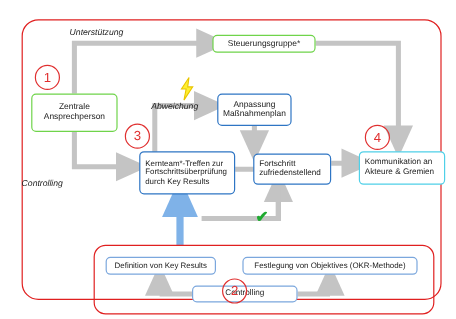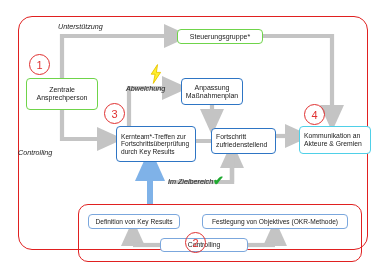--- a/index.html
+++ b/index.html
@@ -126,21 +126,20 @@
     <span>Festlegung von Objektives (OKR-Methode)</span>
   </div>
 
   <div class="node n-lblue" style="left:160px;top:238px;width:88px;height:14px;font-size:6.8px;">
     <span>Controlling</span>
   </div>
 
   <div class="elabel" style="left:58px;top:22px;">Unterstützung</div>
   <div class="elabel" style="left:126px;top:84px;">Abweichung</div>
   <div class="elabel" style="left:18px;top:148px;">Controlling</div>
-  <div class="elabel" style="left:168px;top:177px;">Im Zielbereich</div>
   <div class="check" style="left:213px;top:174px;">✔</div>
 
   <div class="bolt" style="left:149px;top:64px;">
     <svg width="14" height="20" viewBox="0 0 14 20" xmlns="http://www.w3.org/2000/svg">
       <path d="M8.5,0.6 L2.2,10.2 L6.1,10.2 L4.3,19.4 L11.6,8.4 L7.4,8.4 Z" fill="#ffef2e" stroke="#e8c400" stroke-width="0.9"></path>
     </svg>
   </div>
 
   <div class="circnum" style="left:29px;top:54px;">1</div>
   <div class="circnum" style="left:185px;top:232px;">2</div>

